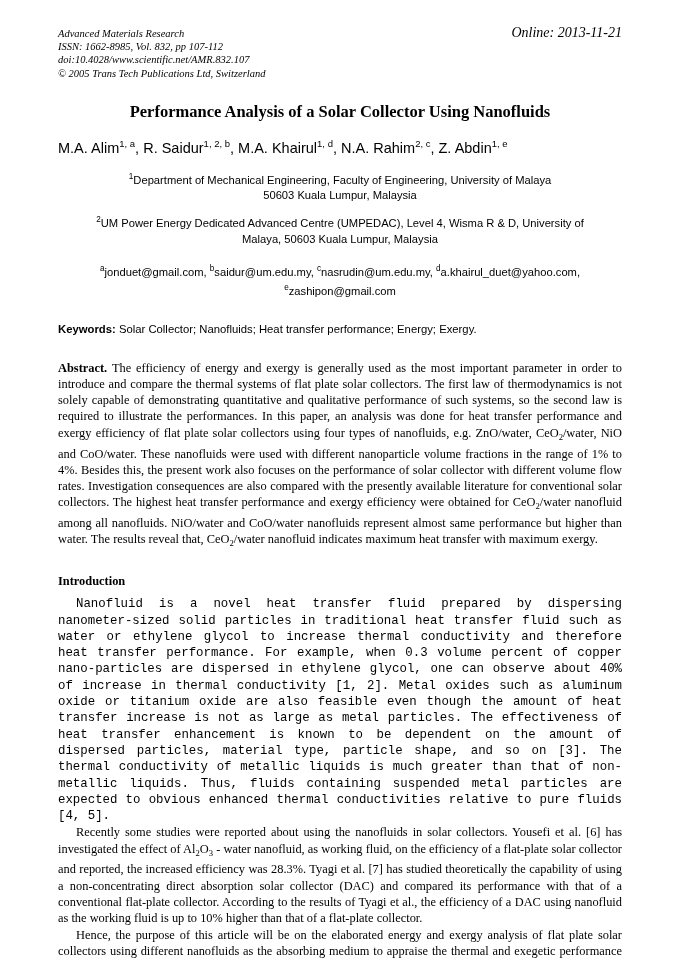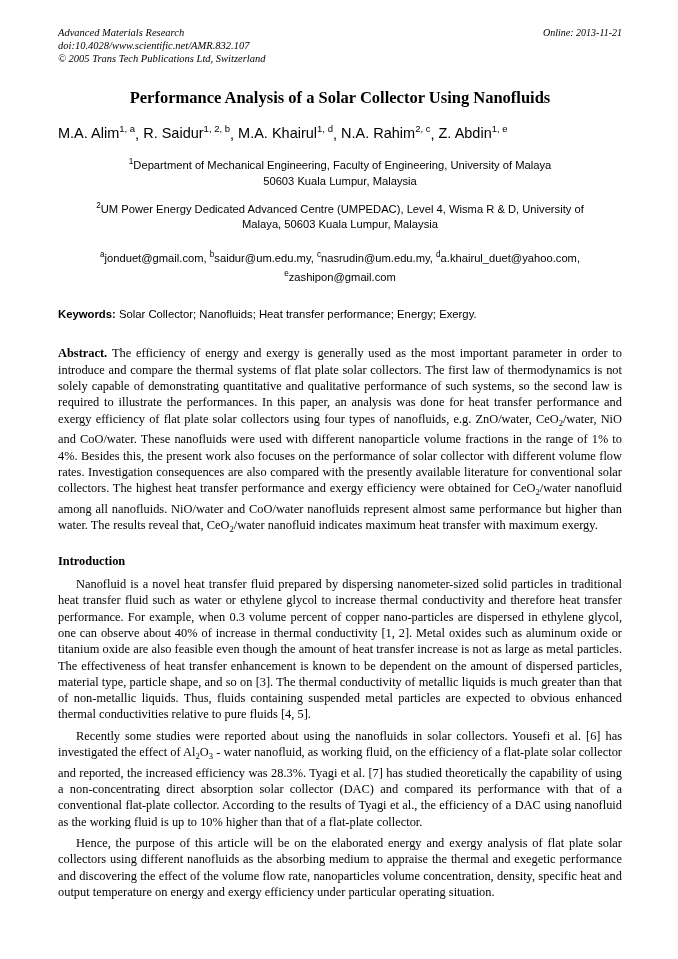--- a/index.html
+++ b/index.html
@@ -27,21 +27,21 @@
     font-style: italic;
     font-size: 10.5px;
     line-height: 13.2px;
   }
   .header-row {
     display: flex;
     justify-content: space-between;
     align-items: baseline;
   }
   .header-left-lines { }
-  .header-right { font-style: italic; font-size: 10px; }
+  .header-right { font-style: italic; font-size: 14px; }
   .hdr-line { white-space: nowrap; }
 
   
   .title {
     margin-top: 22px;
     text-align: center;
     font-family: "Liberation Serif", serif;
     font-weight: bold;
     font-size: 16.5px;
     line-height: 20px;
@@ -89,48 +89,48 @@
     margin-top: 23px;
     font-family: "Liberation Serif", serif;
     font-size: 12.4px;
     line-height: 16.3px;
     text-align: justify;
   }
   .abstract .ab-label { font-weight: bold; }
 
   
   .section-head {
-    margin-top: 16px;
+    margin-top: 22px;
     font-family: "Liberation Serif", serif;
     font-weight: bold;
     font-size: 12.4px;
   }
   .body-par {
     font-family: "Liberation Serif", serif;
     font-size: 12.4px;
     line-height: 16.3px;
     text-align: justify;
     text-indent: 18px;
-    margin-top: 5px;
   }
-  .body-par.first { margin-top: 7px; }
+  .body-par.first { margin-top: 7px; font-family: Liberation Mono, monospace; }
   sub { font-size: 8.6px; vertical-align: sub; }
 </style>
 </head>
 <body>
 
 <div class="page">
 
   <div class="header">
     <div class="header-row">
       <div class="header-left-lines">
         <div class="hdr-line">Advanced Materials Research</div>
       </div>
       <div class="header-right">Online: 2013-11-21</div>
     </div>
+    <div class="hdr-line">ISSN: 1662-8985, Vol. 832, pp 107-112</div>
     <div class="hdr-line">doi:10.4028/www.scientific.net/AMR.832.107</div>
     <div class="hdr-line">© 2005 Trans Tech Publications Ltd, Switzerland</div>
   </div>
 
   <div class="title">Performance Analysis of a Solar Collector Using Nanofluids</div>
 
   <div class="authors">
     <span><span>M.A. Alim</span><sup>1, a</sup></span>,
     <span><span>R. Saidur</span><sup>1, 2, b</sup></span>,
     <span><span>M.A. Khairul</span><sup>1, d</sup></span>,

